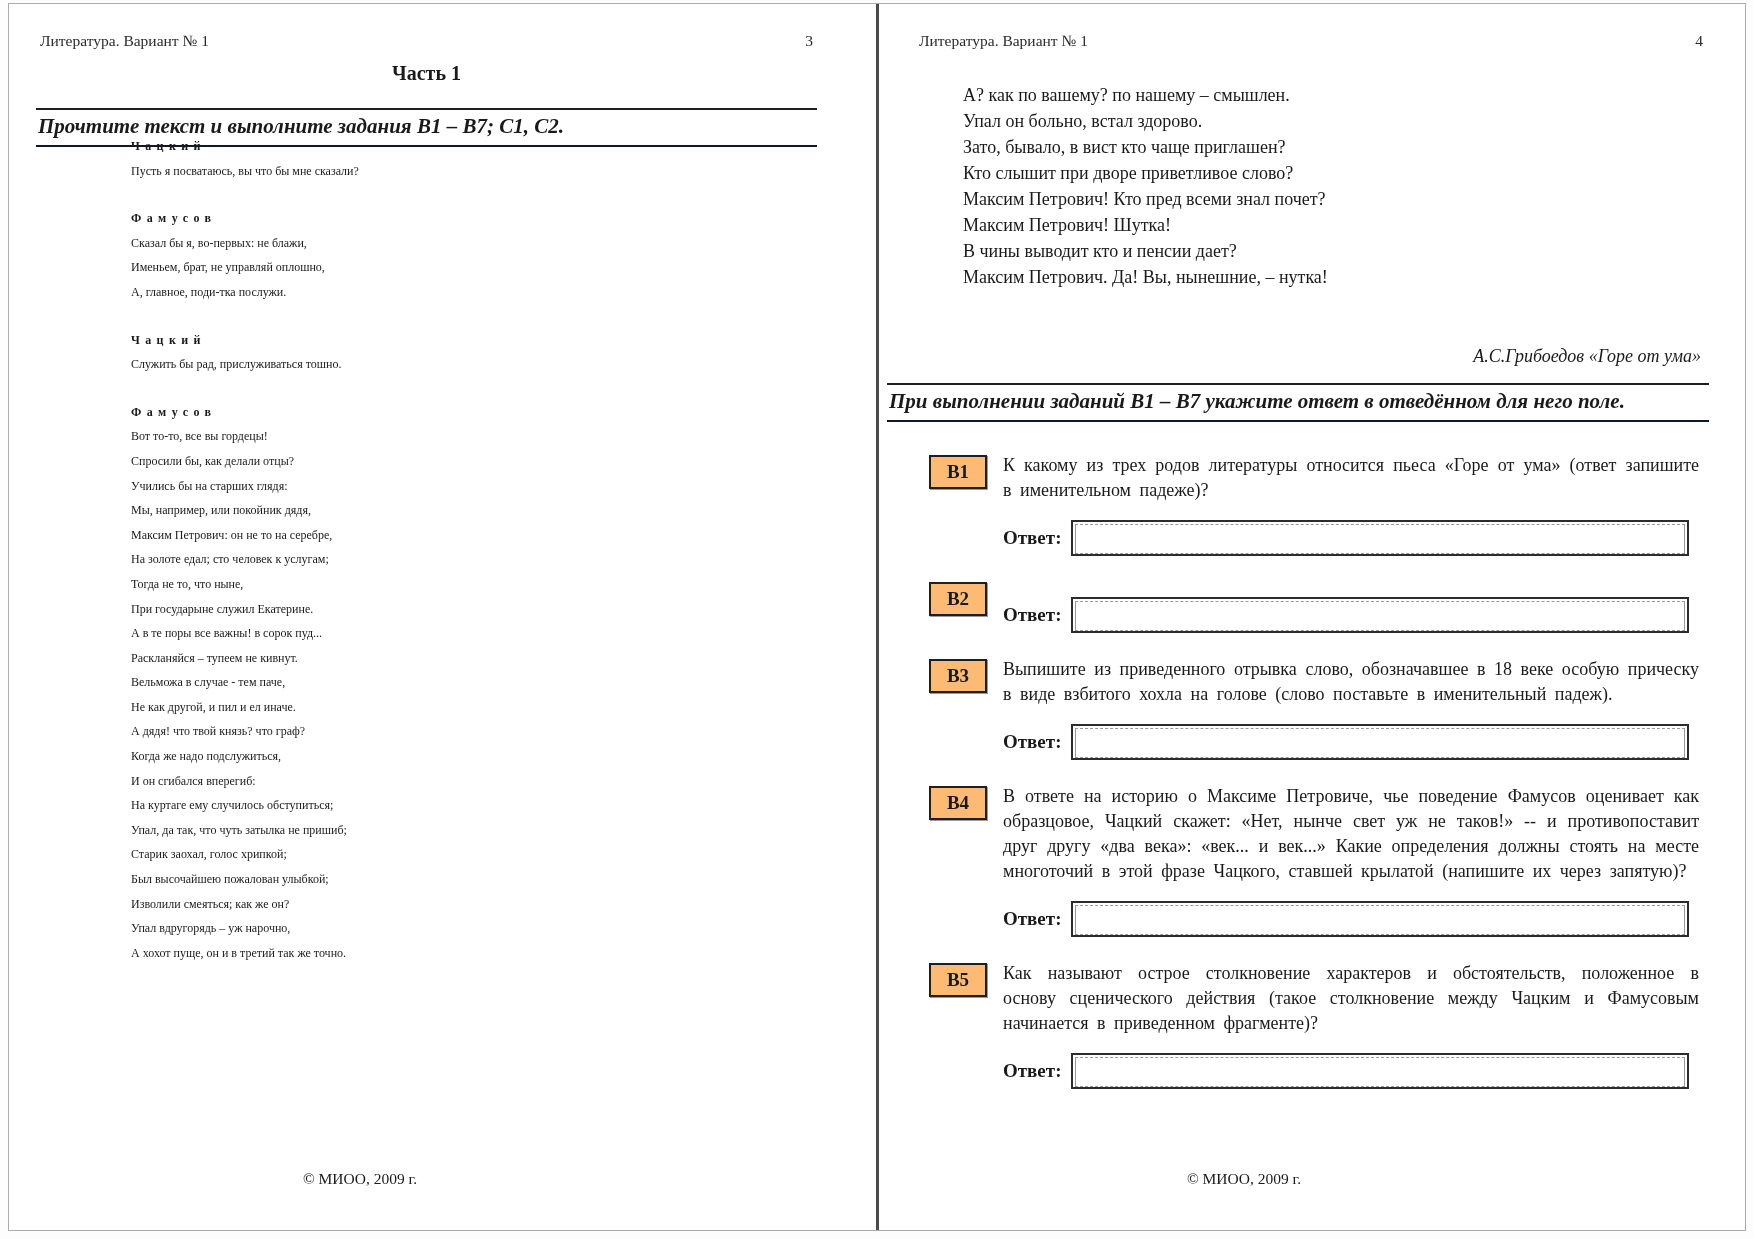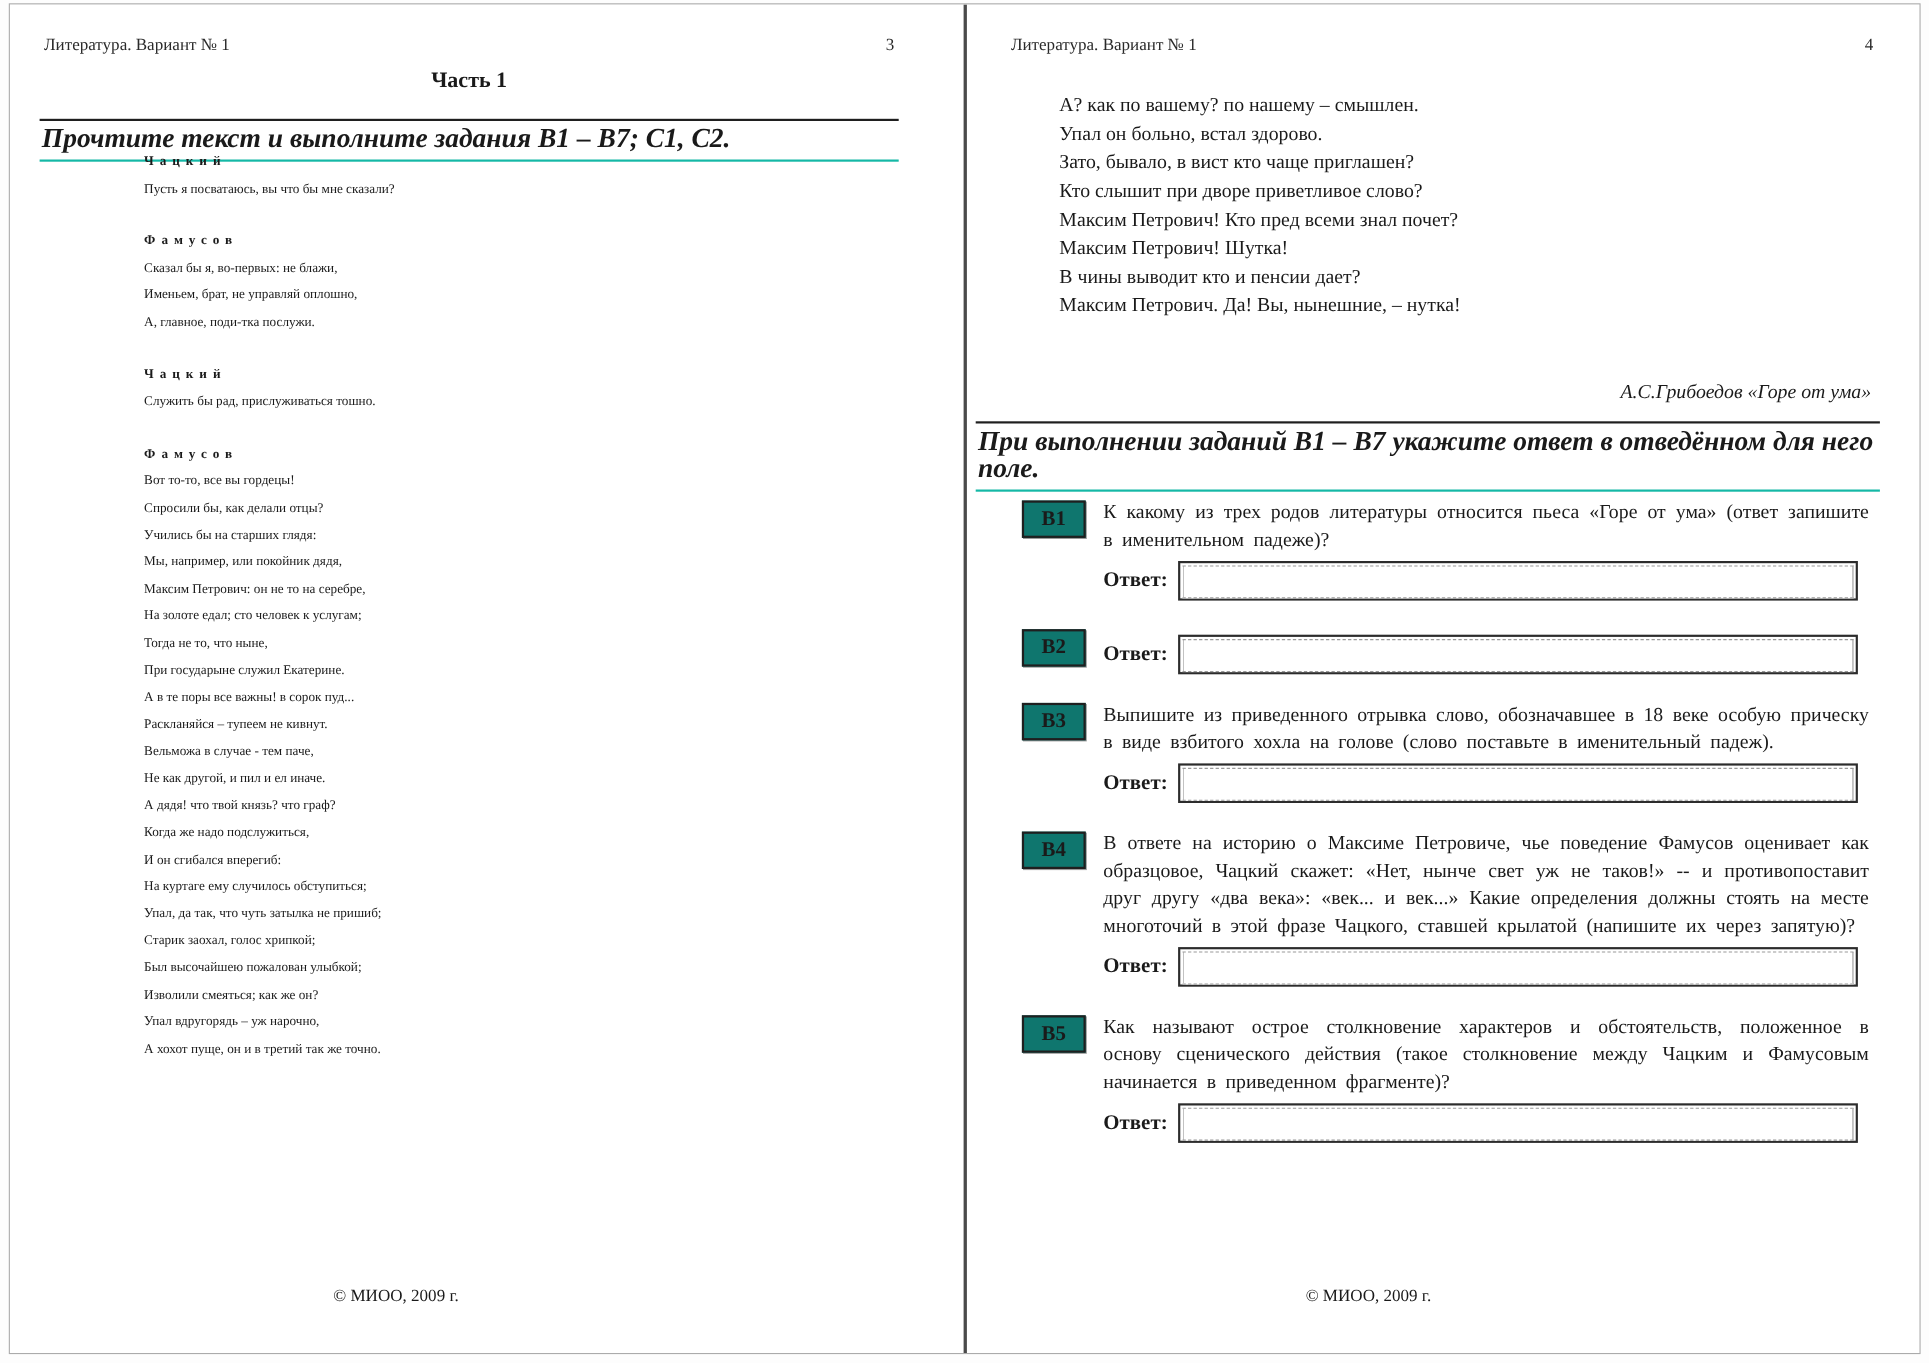--- a/index.html
+++ b/index.html
@@ -16,44 +16,44 @@
   .page-right{left:870px;width:866px;}
 
   .pg-header{position:absolute;top:28px;font-size:15.5px;color:#2a2a2a;}
   .page-left .pg-header{left:31px;right:62px;}
   .page-right .pg-header{left:40px;right:42px;}
   .pg-header .pnum{float:right;}
 
   .part-title{position:absolute;top:58px;left:31px;right:62px;text-align:center;
     font-weight:bold;font-size:20px;}
 
-  .banner{border-top:2px solid #1f1f1f;border-bottom:2px solid #14b8a6;
-    font-weight:bold;font-style:italic;font-size:25px;line-height:25px;
+  .banner{border-top:2px solid #1f1f1f;border-bottom:2px solid #0f172a;
+    font-weight:bold;font-style:italic;font-size:21px;line-height:25px;
     padding:4px 2px 6px;}
   .banner-left{position:absolute;top:104px;left:27px;right:58px;}
   .banner-right{position:absolute;top:379px;left:8px;right:36px;}
 
   .dialogue{position:absolute;top:130px;left:122px;right:28px;
     font-size:12px;line-height:24.6px;}
   .turn{margin-bottom:23px;}
   .speaker{font-weight:bold;letter-spacing:0.45em;}
 
   .poem{position:absolute;top:78px;left:84px;right:28px;font-size:18px;line-height:26px;}
   .attribution{position:absolute;top:342px;left:84px;right:44px;text-align:right;
     font-style:italic;font-size:18px;}
 
   .questions{position:absolute;top:449px;left:50px;right:46px;}
   .question{display:flex;gap:16px;margin-bottom:24px;align-items:flex-start;}
   .qnum{flex:0 0 54px;height:30px;border:2px solid #1f1f1f;display:flex;
     align-items:center;justify-content:center;font-weight:bold;font-size:19px;
-    margin-top:2px;background:#0f766e;box-shadow:1px 1px 0 #9a9a9a;}
+    margin-top:2px;background:#fdba74;box-shadow:1px 1px 0 #9a9a9a;}
   .qbody{flex:1;min-width:0;}
   .qtext{margin:0;font-size:18px;line-height:25px;text-align:justify;word-spacing:4px;}
   .qtext .it{}
-  .answer-row{display:flex;align-items:center;margin-top:7px;}
+  .answer-row{display:flex;align-items:center;margin-top:17px;}
   .alabel{font-weight:bold;font-size:19px;flex:0 0 auto;margin-right:10px;}
   .abox{flex:1;height:28px;border:2px solid #2c2c2c;padding:2px;margin-right:10px;background:#fff;}
   .abox-inner{height:100%;border:1px solid #9a9a9a;border-top-style:dashed;
     border-bottom-style:dashed;background:#fff;}
 
   .footer{position:absolute;font-size:15.5px;}
   .footer-left{top:1166px;left:31px;width:640px;text-align:center;}
   .footer-right{top:1166px;left:40px;width:650px;text-align:center;}
 </style>
 </head>

